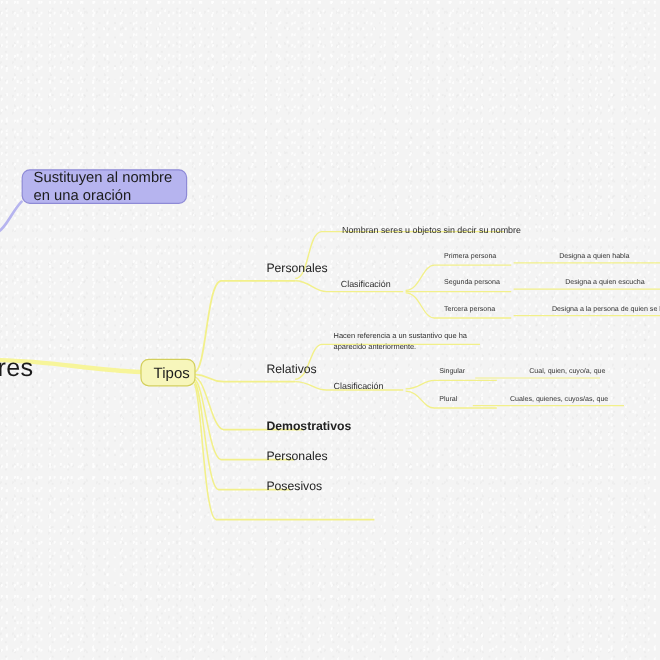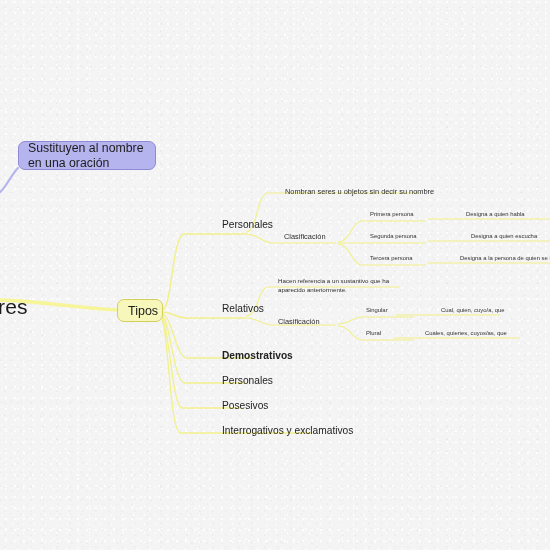--- a/index.html
+++ b/index.html
@@ -156,21 +156,20 @@
   <div class="label label-lvl2" style="left:202px; top:219px;">Personales</div>
 
   <div class="label label-lvl2" style="left:202px; top:303px;">Relativos</div>
 
   <div class="label label-lvl2" style="left:202px; top:350px;font-weight:bold;">Demostrativos</div>
 
   <div class="label label-lvl2" style="left:202px; top:375px;">Personales</div>
 
   <div class="label label-lvl2" style="left:202px; top:400px;">Posesivos</div>
 
-  <div class="label label-lvl2" style="left:202px; top:425px;">Interrogativos y exclamativos</div>
 
   <div class="label label-lvl3" style="left:285px; top:187px;">Nombran seres u objetos sin decir su nombre</div>
 
   <div class="label label-lvl3" style="left:284px; top:232px;">Clasificación</div>
 
   <div class="label label-lvl4" style="left:370px; top:211px;">Primera persona</div>
   <div class="label label-lvl4" style="left:370px; top:233px;">Segunda persona</div>
   <div class="label label-lvl4" style="left:370px; top:255px;">Tercera persona</div>
 
   <div class="label label-lvl4" style="left:466px; top:211px;">Designa a quien habla</div>

